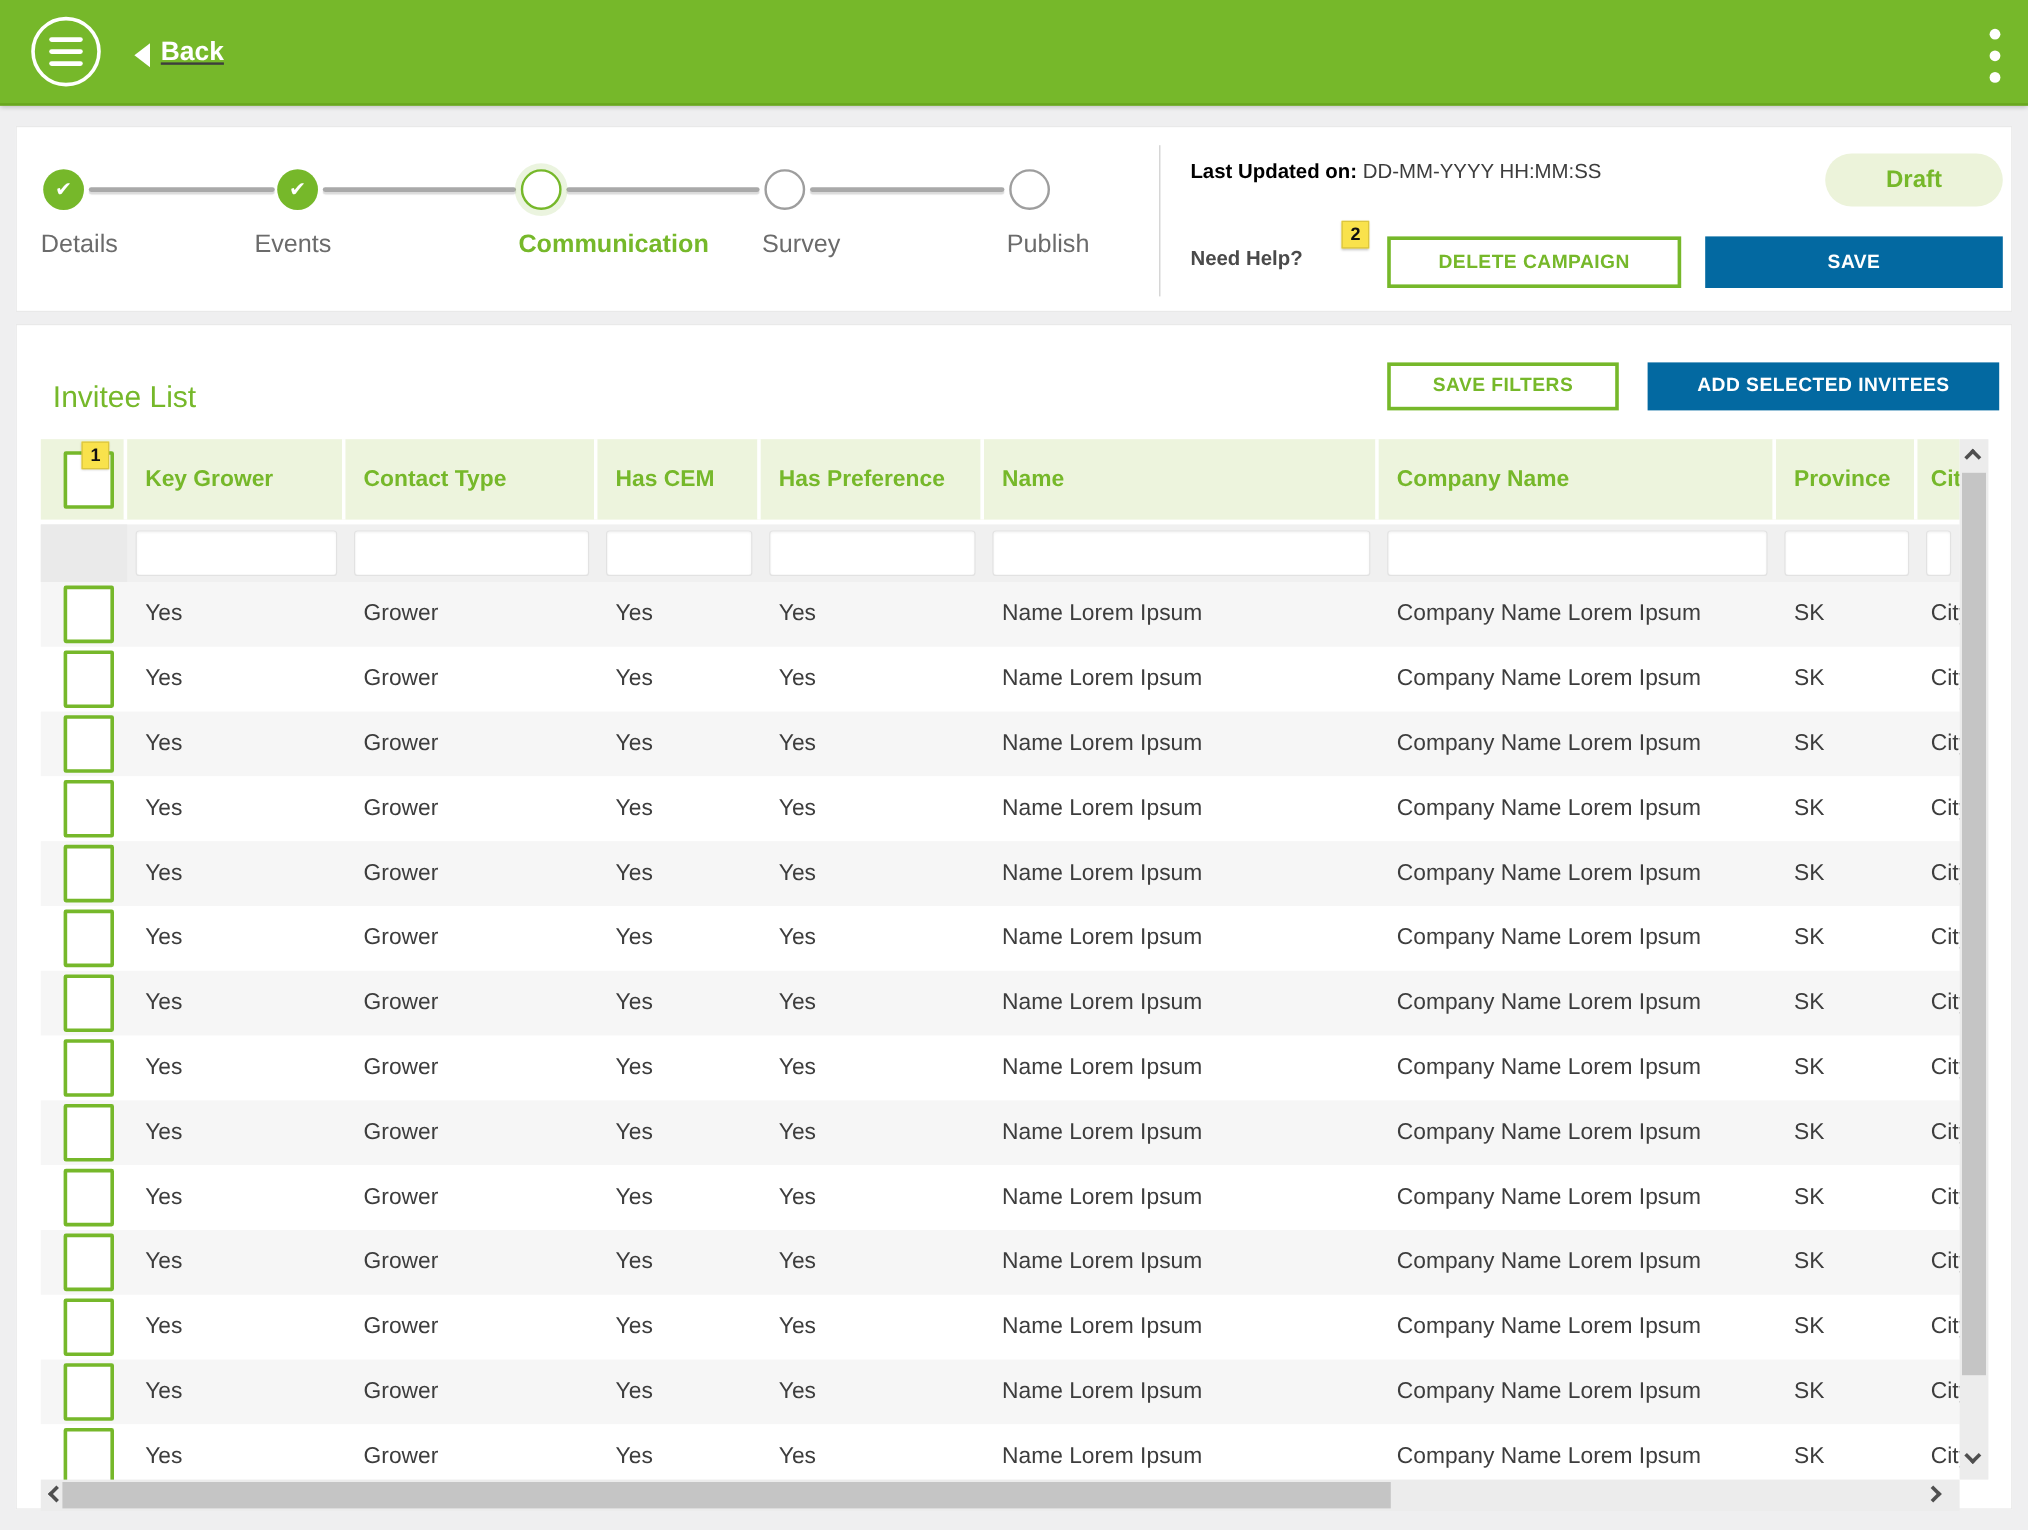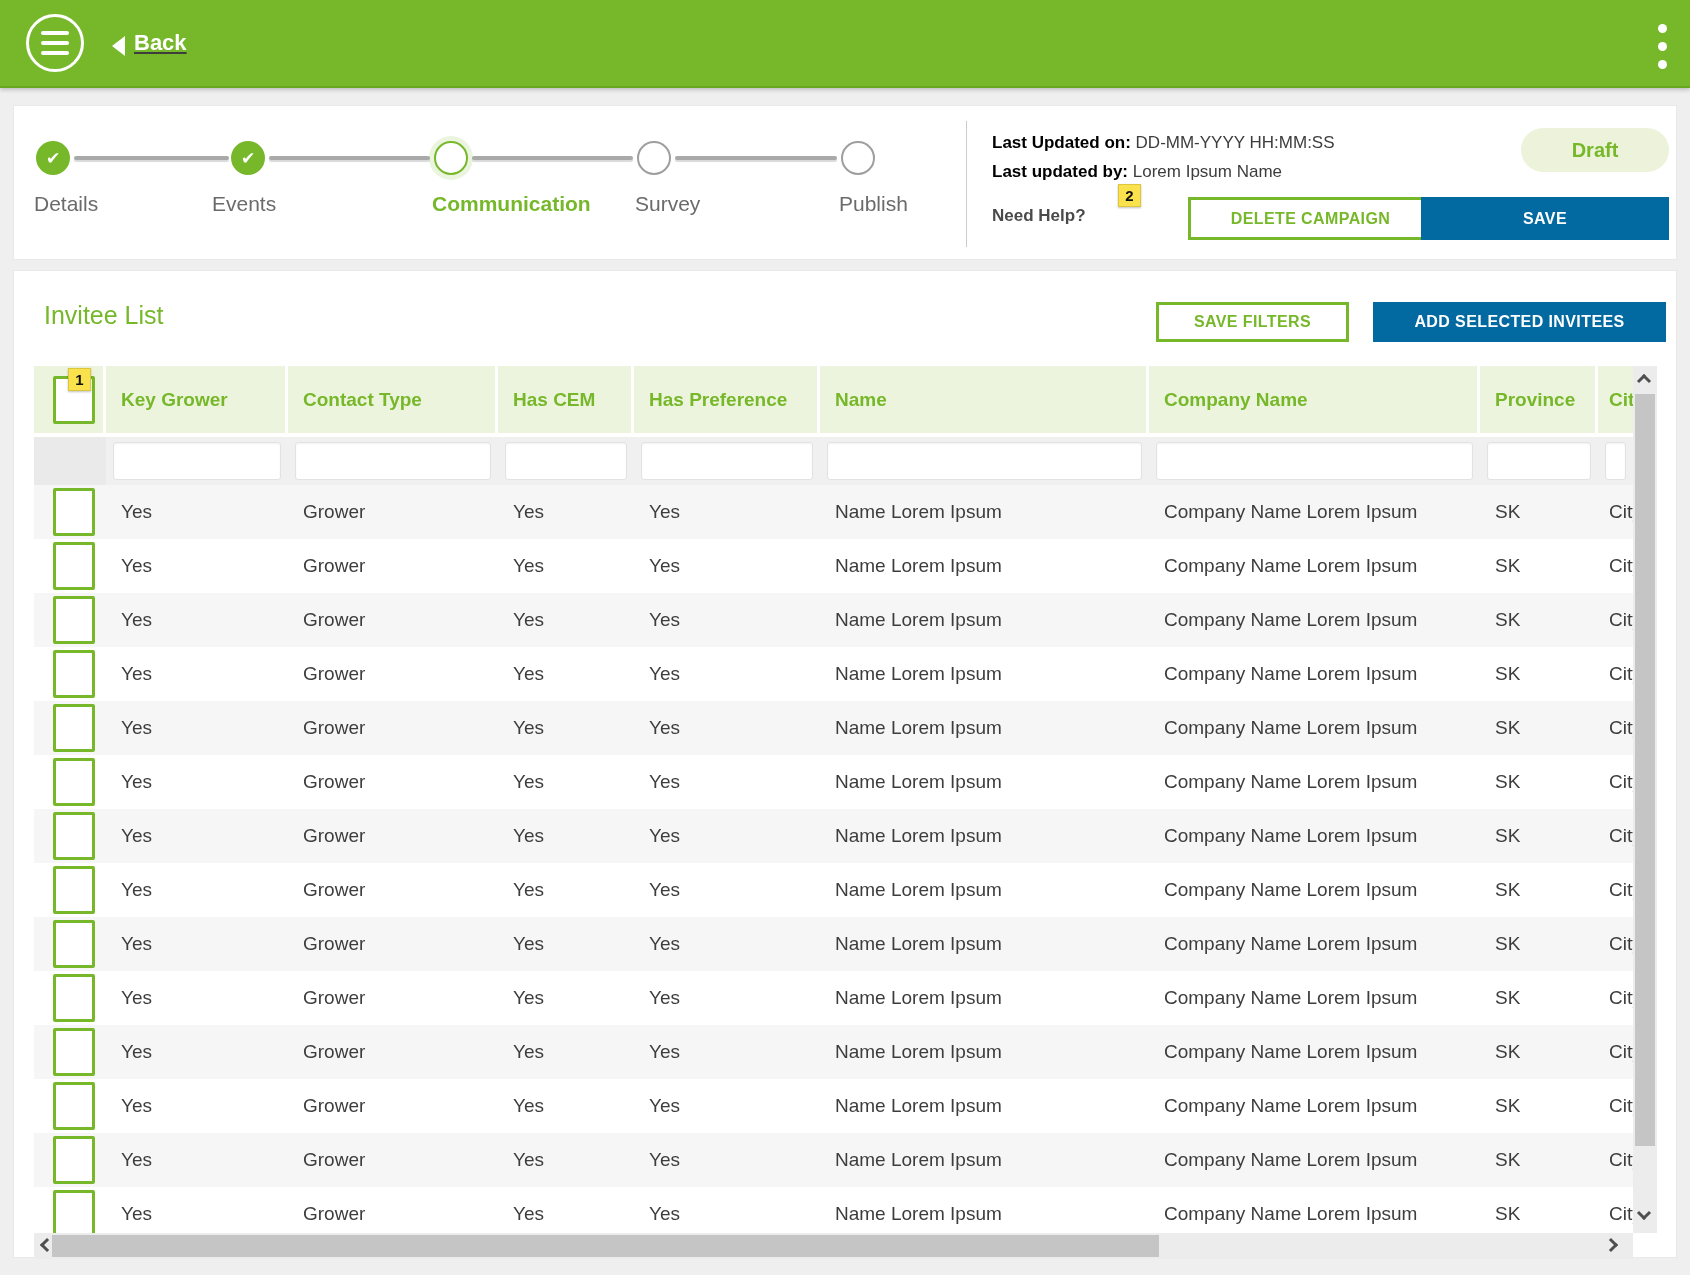--- a/index.html
+++ b/index.html
@@ -78,30 +78,30 @@
   .marker {
     position: absolute; width: 23px; height: 23px; background: #f9e24c; border: 1px solid #dcc63e;
     color: #111; font-size: 15px; font-weight: 700; text-align: center; line-height: 21px;
     box-shadow: 0 1px 2px rgba(0,0,0,.25); z-index: 30;
   }
   .marker-2 { left: 1104px; top: 78px; }
   .btn { display: flex; align-items: center; justify-content: center; cursor: pointer;
          font-size: 16px; font-weight: 700; letter-spacing: .4px; }
   .btn-outline { background: #fff; border: 3px solid #76b82a; color: #76b82a; }
   .btn-solid { background: #0369a1; border: none; color: #fff; }
-  .btn-delete { position: absolute; left: 1142px; top: 91px; width: 245px; height: 43px; margin-left: 32px; }
+  .btn-delete { position: absolute; left: 1142px; top: 91px; width: 245px; height: 43px; }
   .btn-save   { position: absolute; left: 1407px; top: 91px; width: 248px; height: 43px; }
   .status-pill {
     position: absolute; left: 1507px; top: 22px; width: 148px; height: 44px; border-radius: 22px;
     background: #ecf3da; color: #76b82a; font-size: 20px; font-weight: 700;
     display: flex; align-items: center; justify-content: center;
   }
 
   
-  .list-title { position: absolute; left: 30px; top: 30px; font-size: 25px; color: #76b82a; }
+  .list-title { position: absolute; left: 30px; top: 46px; font-size: 25px; color: #76b82a; }
   .btn-clear { position: absolute; left: 1142px; top: 31px; width: 193px; height: 40px; }
   .btn-add   { position: absolute; left: 1359px; top: 31px; width: 293px; height: 40px; text-align: center; }
 
   
   .table-wrap { position: absolute; left: 20px; top: 95px; width: 1599px; }
   .grid-row { display: grid; grid-template-columns: 72px 182px 210px 136px 186px 329px 331px 118px 1fr; }
   .thead { height: 67px; }
   .th {
     background: #edf4dd; border-right: 3px solid #fff;
     display: flex; align-items: center; padding-left: 15px;
@@ -196,22 +196,20 @@
   <div class="step-label" style="left:198px;">Events</div>
   <div class="step-label active" style="left:418px;">Communication</div>
   <div class="step-label" style="left:621px;">Survey</div>
   <div class="step-label" style="left:825px;">Publish</div>
 
   <div class="vdivider"></div>
 
   <div class="meta">
     <div><b>Last Updated on:</b>
       <span>DD-MM-YYYY HH:MM:SS</span></div>
-    <div><b>Last updated by:</b>
-      <span>Lorem Ipsum Name</span></div>
   </div>
 
   <div class="need-help">Need Help?</div>
   <div class="marker marker-2">2</div>
 
   <div class="btn btn-outline btn-delete">DELETE CAMPAIGN</div>
   <div class="btn btn-solid btn-save">SAVE</div>
   <div class="status-pill">Draft</div>
 </section>
 

